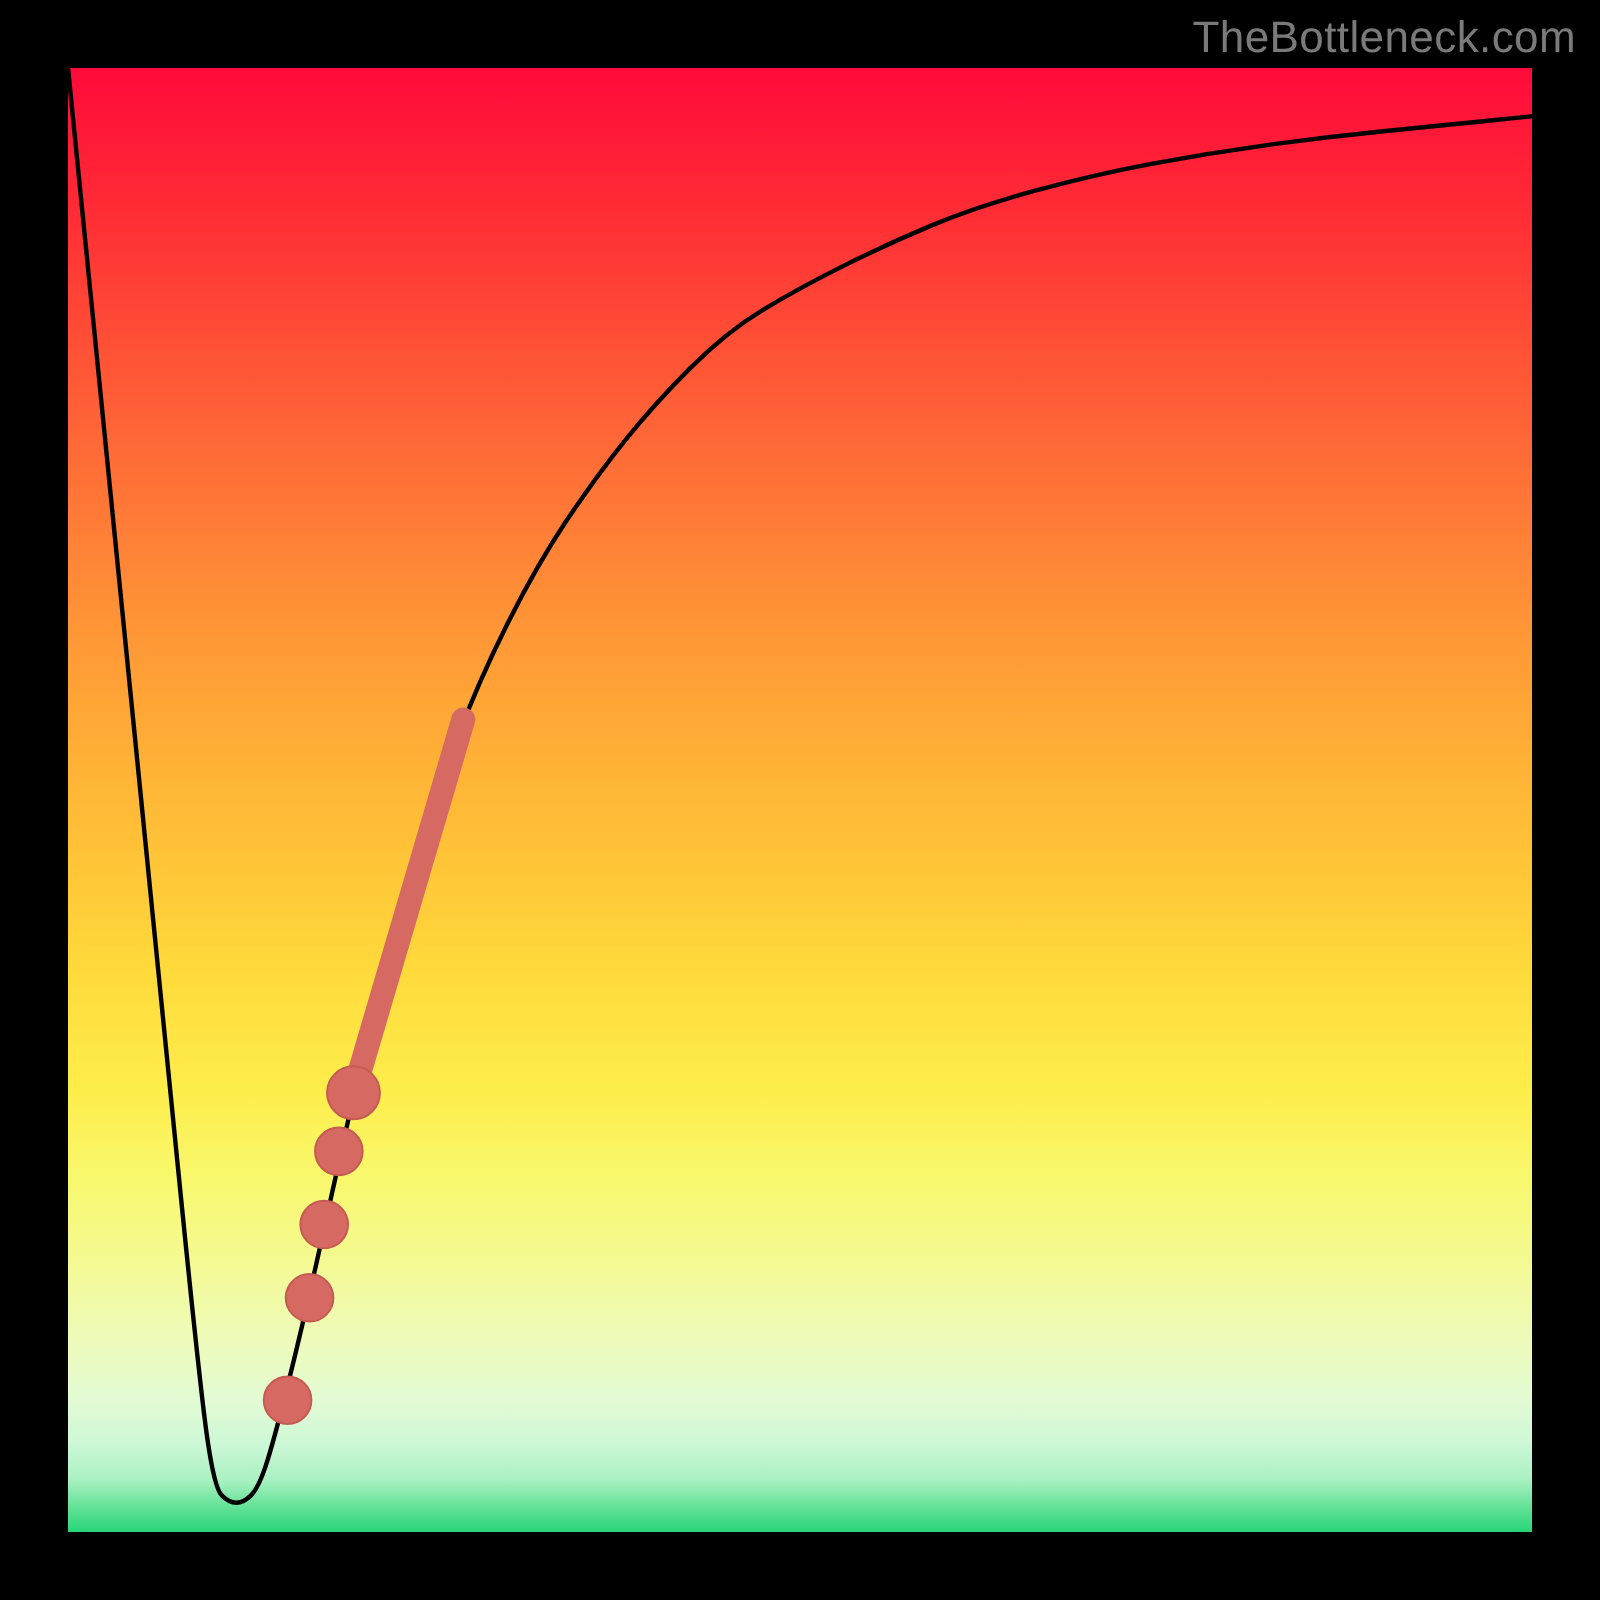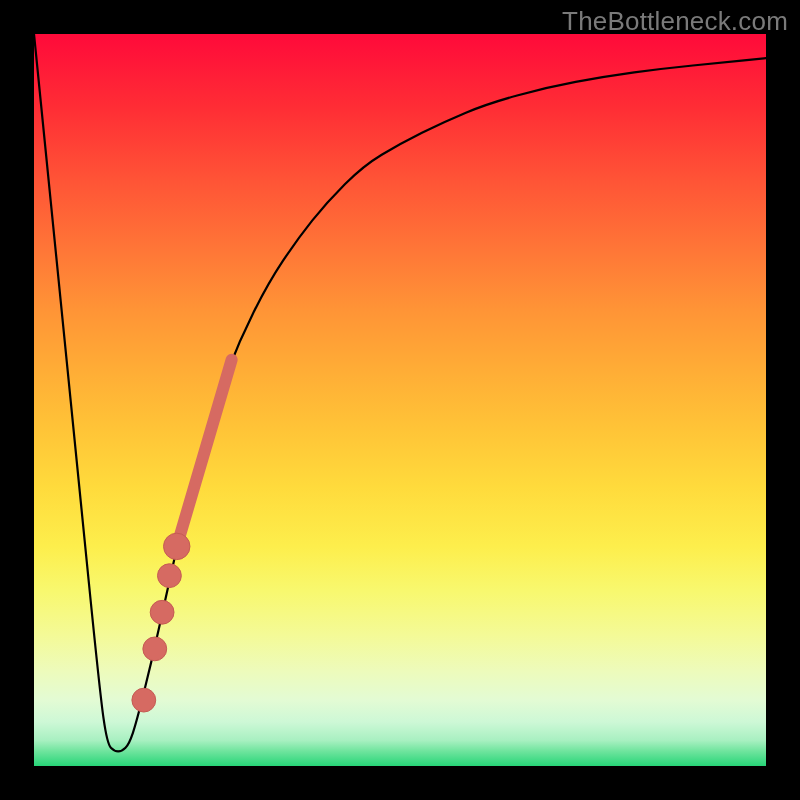--- a/index.html
+++ b/index.html
@@ -48,21 +48,21 @@
     top: 0;
     left: 0;
     width: 100%;
     height: 100%;
   }
   .watermark {
     position: absolute;
     top: 6px;
     right: 12px;
     font-family: Arial, Helvetica, sans-serif;
-    font-size: 26px;
+    font-size: 22px;
     font-weight: 500;
     color: #7a7a7a;
     letter-spacing: 0.2px;
     user-select: none;
   }
 </style>
 </head>
 <body>
 
 <div class="frame">

